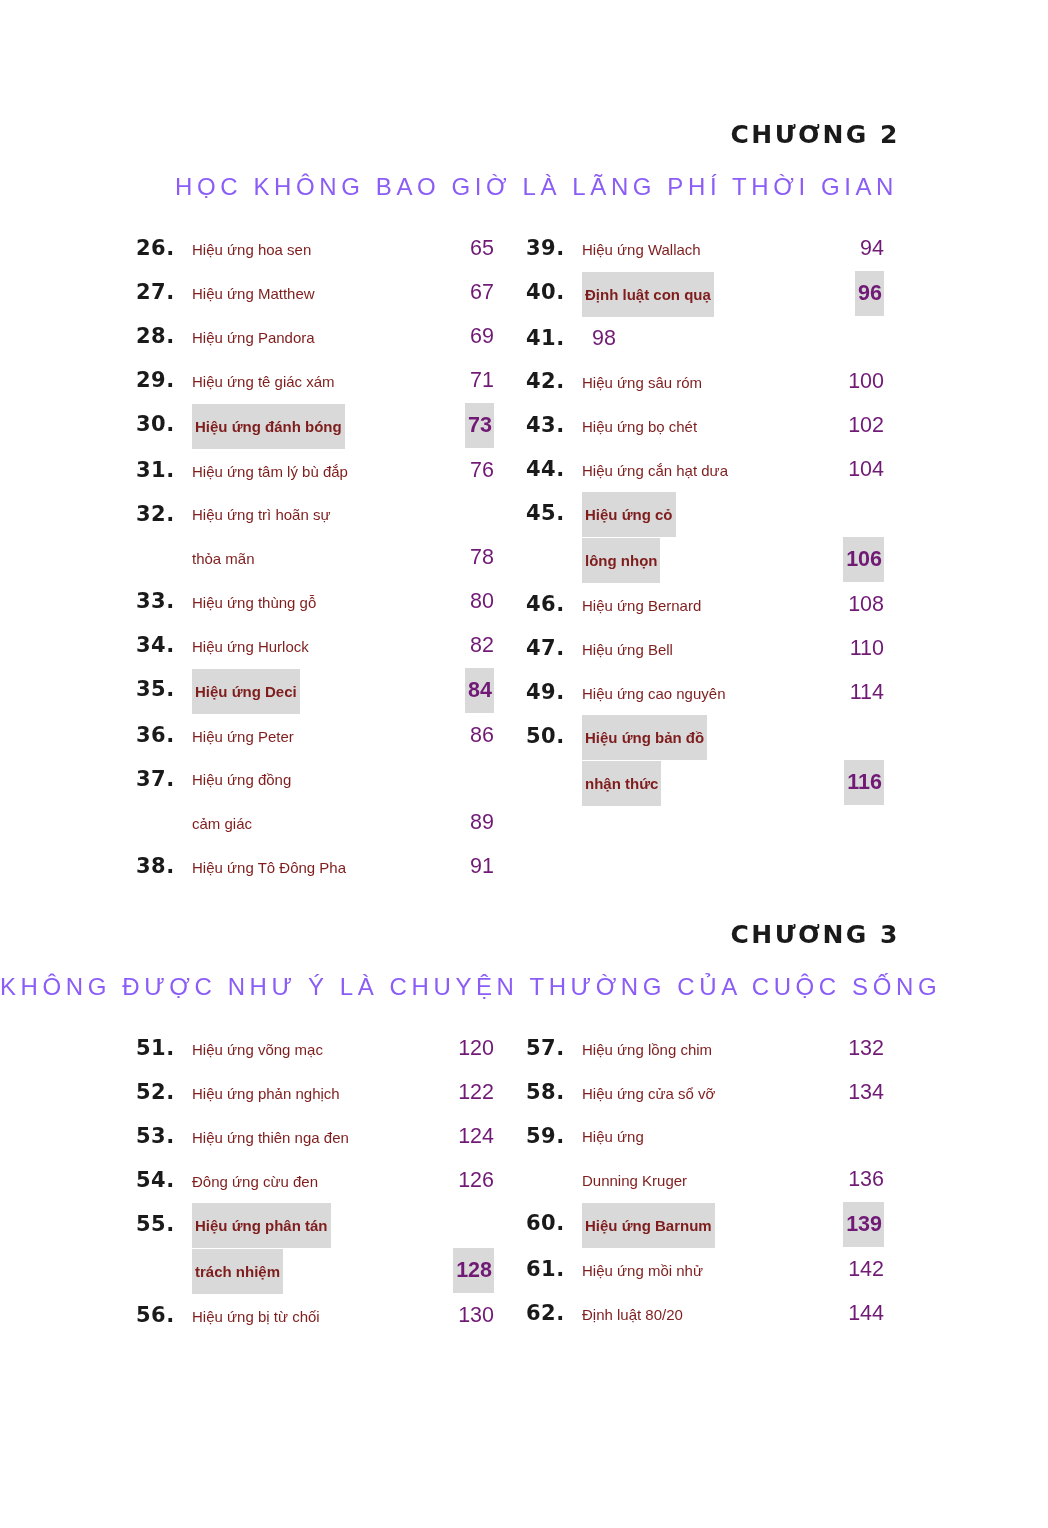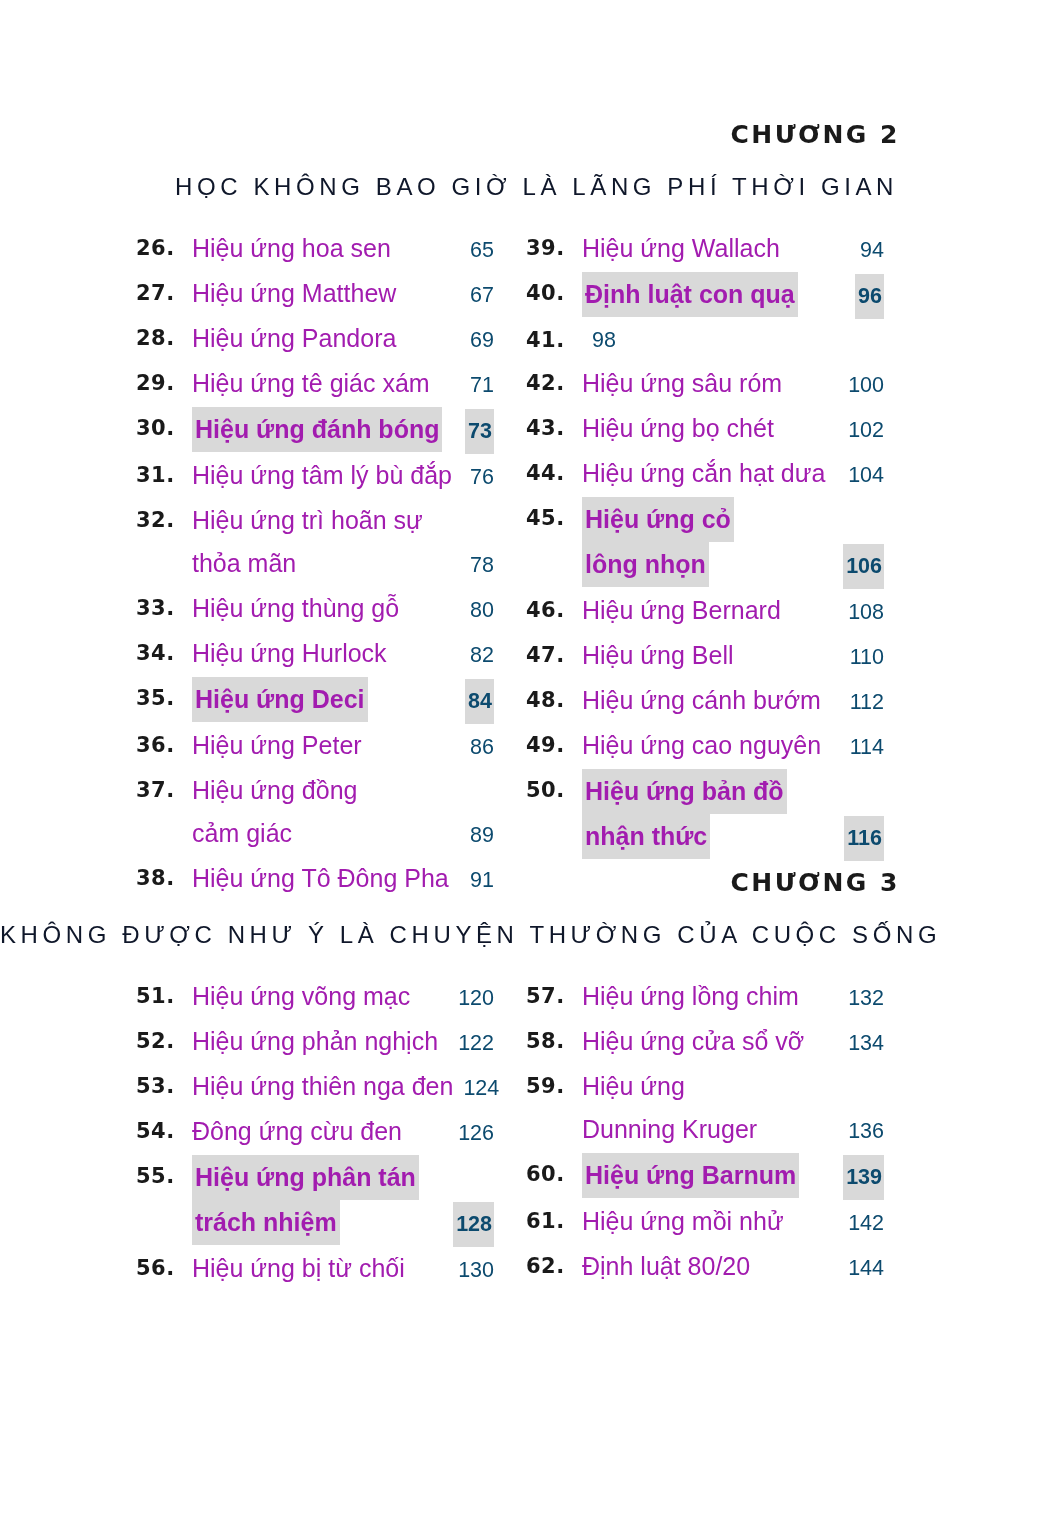--- a/index.html
+++ b/index.html
@@ -22,38 +22,38 @@
     height: 1220px;
   }
 
   
   .chapter {
     position: absolute;
     left: 0;
     width: 1048px;
   }
   #chapter-2 { top: 120px; }
-  #chapter-3 { top: 868px; }
+  #chapter-3 { top: 920px; }
 
   .chapter-label {
     text-align: right;
     padding-right: 148px;
     font-family: "DejaVu Sans", sans-serif;
     font-weight: bold;
     font-size: 25px;
     letter-spacing: 2.5px;
     color: #1a1a1a;
   }
   .chapter-title {
     text-align: right;
     padding-right: 150px;
     margin-top: 24px;
     font-size: 24px;
     letter-spacing: 4.6px;
-    color: #0f172a;
+    color: #8b5cf6;
     white-space: nowrap;
   }
 
   
   .toc-columns {
     display: flex;
     margin-top: 26px;
     padding: 0 148px 0 136px;
     gap: 32px;
   }
@@ -80,27 +80,27 @@
   .entry-body {
     flex: 1 1 auto;
   }
   .line {
     display: flex;
     align-items: baseline;
     justify-content: space-between;
     line-height: 43px;
   }
   .line .txt {
-    font-size: 25px;
-    color: #a21caf;
+    font-size: 15px;
+    color: #7f1d1d;
     white-space: nowrap;
   }
   .line .pg {
     font-size: 21.5px;
-    color: #0c4a6e;
+    color: #701a75;
     text-align: right;
     margin-left: 10px;
     white-space: nowrap;
   }
 
   
   .hl .txt, .hl .pg {
     font-weight: bold;
   }
   .band-inline {
@@ -324,29 +324,20 @@
           <div class="toc-entry">
             <div class="num">47.</div>
             <div class="entry-body">
               <div class="line">
                 <span class="txt">Hiệu ứng Bell</span>
                 <span class="pg">110</span>
               </div>
             </div>
           </div>
           <div class="toc-entry">
-            <div class="num">48.</div>
-            <div class="entry-body">
-              <div class="line">
-                <span class="txt">Hiệu ứng cánh bướm</span>
-                <span class="pg">112</span>
-              </div>
-            </div>
-          </div>
-          <div class="toc-entry">
             <div class="num">49.</div>
             <div class="entry-body">
               <div class="line">
                 <span class="txt">Hiệu ứng cao nguyên</span>
                 <span class="pg">114</span>
               </div>
             </div>
           </div>
           <div class="toc-entry hl">
             <div class="num">50.</div>

